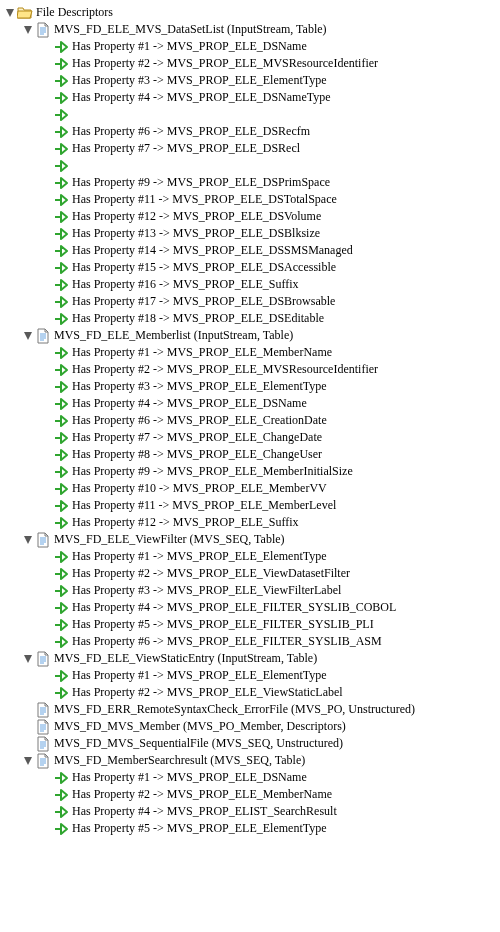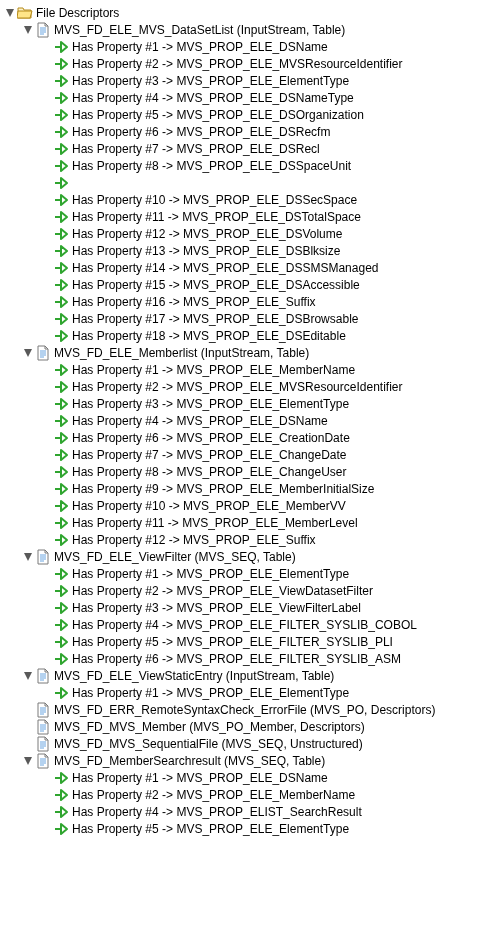--- a/index.html
+++ b/index.html
@@ -30,20 +30,21 @@
     width: 16px;
     height: 16px;
     display: inline-flex;
     align-items: center;
     justify-content: center;
     margin-right: 3px;
     flex: 0 0 auto;
   }
   .label {
     flex: 0 0 auto;
+    font-family: Liberation Serif, serif;
   }
   .ind { display:inline-block; flex:0 0 auto; }
 </style>
 </head>
 <body>
 
 <div id="tree">
     <div class="row">
       <span class="ind" style="width:0px"></span>
       <span class="twisty">
@@ -119,21 +120,20 @@
       <span class="label">Has Property #4 -&gt; MVS_PROP_ELE_DSNameType</span>
     </div>
     <div class="row">
       <span class="ind" style="width:49px"></span>
       <span class="ico">
         <svg width="16" height="16" viewBox="0 0 16 16">
           <path d="M2 8 h7" stroke="#2fa52f" stroke-width="2" fill="none"></path>
           <path d="M8 3 L14 8 L8 13 Z" fill="none" stroke="#2fa52f" stroke-width="2" stroke-linejoin="round"></path>
         </svg>
       </span>
-      <span class="label">Has Property #5 -&gt; MVS_PROP_ELE_DSOrganization</span>
     </div>
     <div class="row">
       <span class="ind" style="width:49px"></span>
       <span class="ico">
         <svg width="16" height="16" viewBox="0 0 16 16">
           <path d="M2 8 h7" stroke="#2fa52f" stroke-width="2" fill="none"></path>
           <path d="M8 3 L14 8 L8 13 Z" fill="none" stroke="#2fa52f" stroke-width="2" stroke-linejoin="round"></path>
         </svg>
       </span>
       <span class="label">Has Property #6 -&gt; MVS_PROP_ELE_DSRecfm</span>
@@ -149,40 +149,30 @@
       <span class="label">Has Property #7 -&gt; MVS_PROP_ELE_DSRecl</span>
     </div>
     <div class="row">
       <span class="ind" style="width:49px"></span>
       <span class="ico">
         <svg width="16" height="16" viewBox="0 0 16 16">
           <path d="M2 8 h7" stroke="#2fa52f" stroke-width="2" fill="none"></path>
           <path d="M8 3 L14 8 L8 13 Z" fill="none" stroke="#2fa52f" stroke-width="2" stroke-linejoin="round"></path>
         </svg>
       </span>
-      <span class="label">Has Property #8 -&gt; MVS_PROP_ELE_DSSpaceUnit</span>
-    </div>
-    <div class="row">
-      <span class="ind" style="width:49px"></span>
-      <span class="ico">
-        <svg width="16" height="16" viewBox="0 0 16 16">
-          <path d="M2 8 h7" stroke="#2fa52f" stroke-width="2" fill="none"></path>
-          <path d="M8 3 L14 8 L8 13 Z" fill="none" stroke="#2fa52f" stroke-width="2" stroke-linejoin="round"></path>
-        </svg>
-      </span>
-    </div>
-    <div class="row">
-      <span class="ind" style="width:49px"></span>
-      <span class="ico">
-        <svg width="16" height="16" viewBox="0 0 16 16">
-          <path d="M2 8 h7" stroke="#2fa52f" stroke-width="2" fill="none"></path>
-          <path d="M8 3 L14 8 L8 13 Z" fill="none" stroke="#2fa52f" stroke-width="2" stroke-linejoin="round"></path>
-        </svg>
-      </span>
-      <span class="label">Has Property #10 -&gt; MVS_PROP_ELE_DSSecSpace</span>
+    </div>
+    <div class="row">
+      <span class="ind" style="width:49px"></span>
+      <span class="ico">
+        <svg width="16" height="16" viewBox="0 0 16 16">
+          <path d="M2 8 h7" stroke="#2fa52f" stroke-width="2" fill="none"></path>
+          <path d="M8 3 L14 8 L8 13 Z" fill="none" stroke="#2fa52f" stroke-width="2" stroke-linejoin="round"></path>
+        </svg>
+      </span>
+      <span class="label">Has Property #9 -&gt; MVS_PROP_ELE_DSPrimSpace</span>
     </div>
     <div class="row">
       <span class="ind" style="width:49px"></span>
       <span class="ico">
         <svg width="16" height="16" viewBox="0 0 16 16">
           <path d="M2 8 h7" stroke="#2fa52f" stroke-width="2" fill="none"></path>
           <path d="M8 3 L14 8 L8 13 Z" fill="none" stroke="#2fa52f" stroke-width="2" stroke-linejoin="round"></path>
         </svg>
       </span>
       <span class="label">Has Property #11 -&gt; MVS_PROP_ELE_DSTotalSpace</span>
@@ -488,33 +478,43 @@
       <span class="ind" style="width:49px"></span>
       <span class="ico">
         <svg width="16" height="16" viewBox="0 0 16 16">
           <path d="M2 8 h7" stroke="#2fa52f" stroke-width="2" fill="none"></path>
           <path d="M8 3 L14 8 L8 13 Z" fill="none" stroke="#2fa52f" stroke-width="2" stroke-linejoin="round"></path>
         </svg>
       </span>
       <span class="label">Has Property #1 -&gt; MVS_PROP_ELE_ElementType</span>
     </div>
     <div class="row">
+      <span class="ind" style="width:49px"></span>
+      <span class="ico">
+        <svg width="16" height="16" viewBox="0 0 16 16">
+          <path d="M2 8 h7" stroke="#2fa52f" stroke-width="2" fill="none"></path>
+          <path d="M8 3 L14 8 L8 13 Z" fill="none" stroke="#2fa52f" stroke-width="2" stroke-linejoin="round"></path>
+        </svg>
+      </span>
+      <span class="label">Has Property #2 -&gt; MVS_PROP_ELE_ViewStaticLabel</span>
+    </div>
+    <div class="row">
       <span class="ind" style="width:18px"></span>
       <span class="twisty"></span>
       <span class="ico">
         <svg width="16" height="16" viewBox="0 0 16 16">
           <path d="M3 1 h7 l3 3 v11 h-10 z" fill="#ffffff" stroke="#7a7a7a"></path>
           <path d="M10 1 v3 h3" fill="none" stroke="#7a7a7a"></path>
           <line x1="5" y1="6" x2="11" y2="6" stroke="#6aa5e0"></line>
           <line x1="5" y1="8" x2="11" y2="8" stroke="#6aa5e0"></line>
           <line x1="5" y1="10" x2="11" y2="10" stroke="#6aa5e0"></line>
           <line x1="5" y1="12" x2="9" y2="12" stroke="#6aa5e0"></line>
         </svg>
       </span>
-      <span class="label">MVS_FD_ERR_RemoteSyntaxCheck_ErrorFile (MVS_PO, Descriptors)</span>
+      <span class="label">MVS_FD_ERR_RemoteSyntaxCheck_ErrorFile (MVS_PO, Unstructured)</span>
     </div>
     <div class="row">
       <span class="ind" style="width:18px"></span>
       <span class="twisty"></span>
       <span class="ico">
         <svg width="16" height="16" viewBox="0 0 16 16">
           <path d="M3 1 h7 l3 3 v11 h-10 z" fill="#ffffff" stroke="#7a7a7a"></path>
           <path d="M10 1 v3 h3" fill="none" stroke="#7a7a7a"></path>
           <line x1="5" y1="6" x2="11" y2="6" stroke="#6aa5e0"></line>
           <line x1="5" y1="8" x2="11" y2="8" stroke="#6aa5e0"></line>

